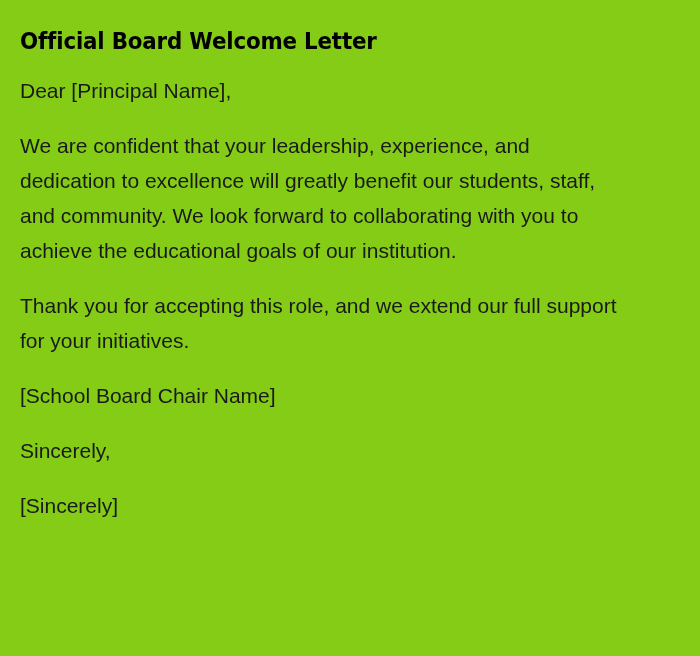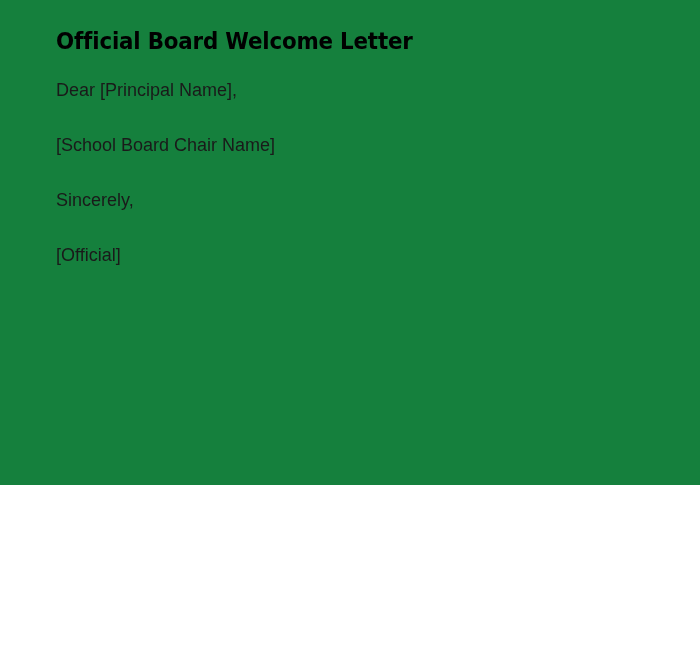--- a/index.html
+++ b/index.html
@@ -9,44 +9,44 @@
   body {
     width: 700px;
     height: 656px;
     background: #ffffff;
     font-family: "Liberation Sans", sans-serif;
     overflow: hidden;
   }
   .letter {
     box-sizing: border-box;
     width: 700px;
-    height: 485px;
-    padding: 26px 40px 0 56px;
-    background: #15803d;
+    height: 656px;
+    padding: 26px 40px 0 20px;
+    background: #84cc16;
   }
   .letter-title {
     margin: 0 0 0 0;
     font-family: "DejaVu Sans", sans-serif;
     font-size: 23px;
     font-weight: 700;
     line-height: 30px;
     letter-spacing: -0.2px;
     color: #000000;
     transform: scaleX(0.93);
     transform-origin: left center;
     white-space: nowrap;
   }
   .letter-body {
     width: 600px;
     margin-top: 17px;
   }
   .para {
     margin: 0 0 20px 0;
     font-family: "Liberation Sans", sans-serif;
-    font-size: 18px;
+    font-size: 21px;
     font-weight: 400;
     line-height: 35px;
     color: #1a1a1a;
     text-align: left;
     word-spacing: 0px;
   }
   .para:last-child {
     margin-bottom: 0;
   }
 </style>
@@ -55,22 +55,24 @@
 
 <div class="letter">
 
   <h1 class="letter-title">Official Board Welcome Letter</h1>
 
   <div class="letter-body">
 
     <p class="para">Dear [Principal Name],</p>
 
 
+    <p class="para">We are confident that your leadership, experience, and dedication to excellence will greatly benefit our students, staff, and community. We look forward to collaborating with you to achieve the educational goals of our institution.</p>
 
+    <p class="para">Thank you for accepting this role, and we extend our full support for your initiatives.</p>
 
     <p class="para">[School Board Chair Name]</p>
 
     <p class="para">Sincerely,</p>
 
-    <p class="para">[Official]</p>
+    <p class="para">[Sincerely]</p>
 
   </div>
 </div>
 
 </body></html>

